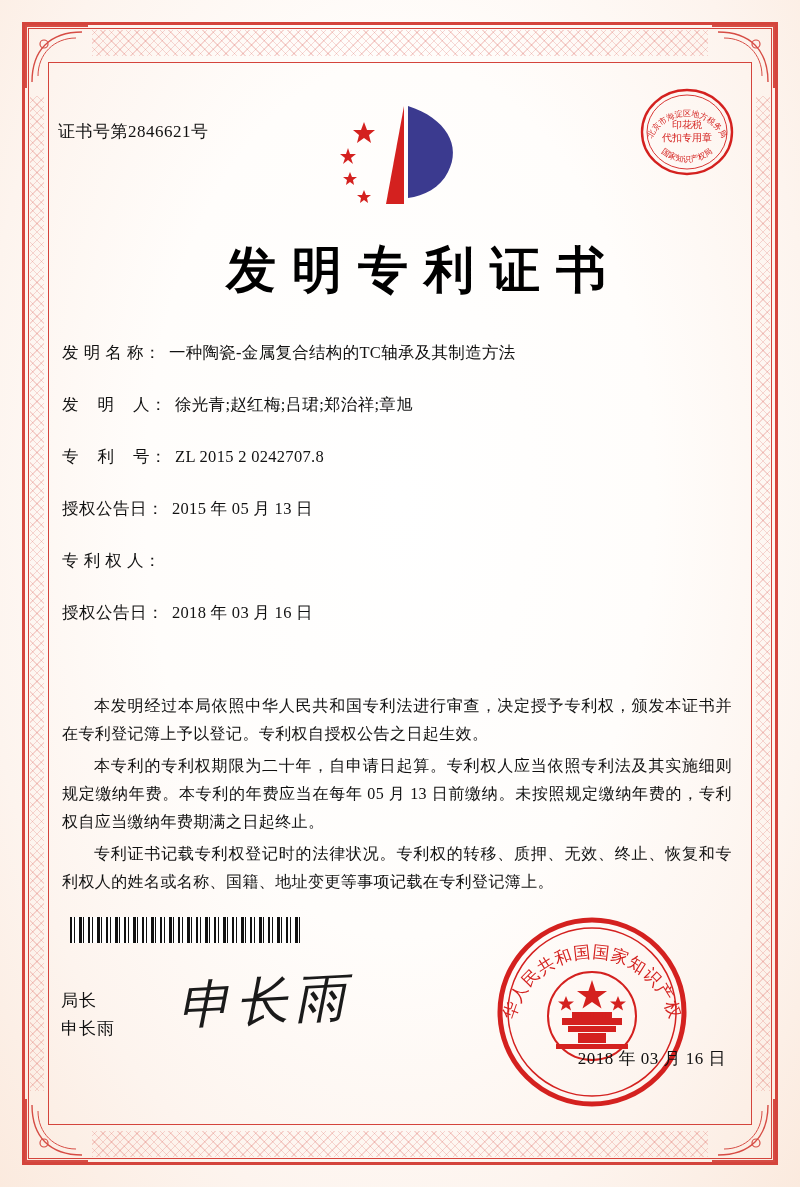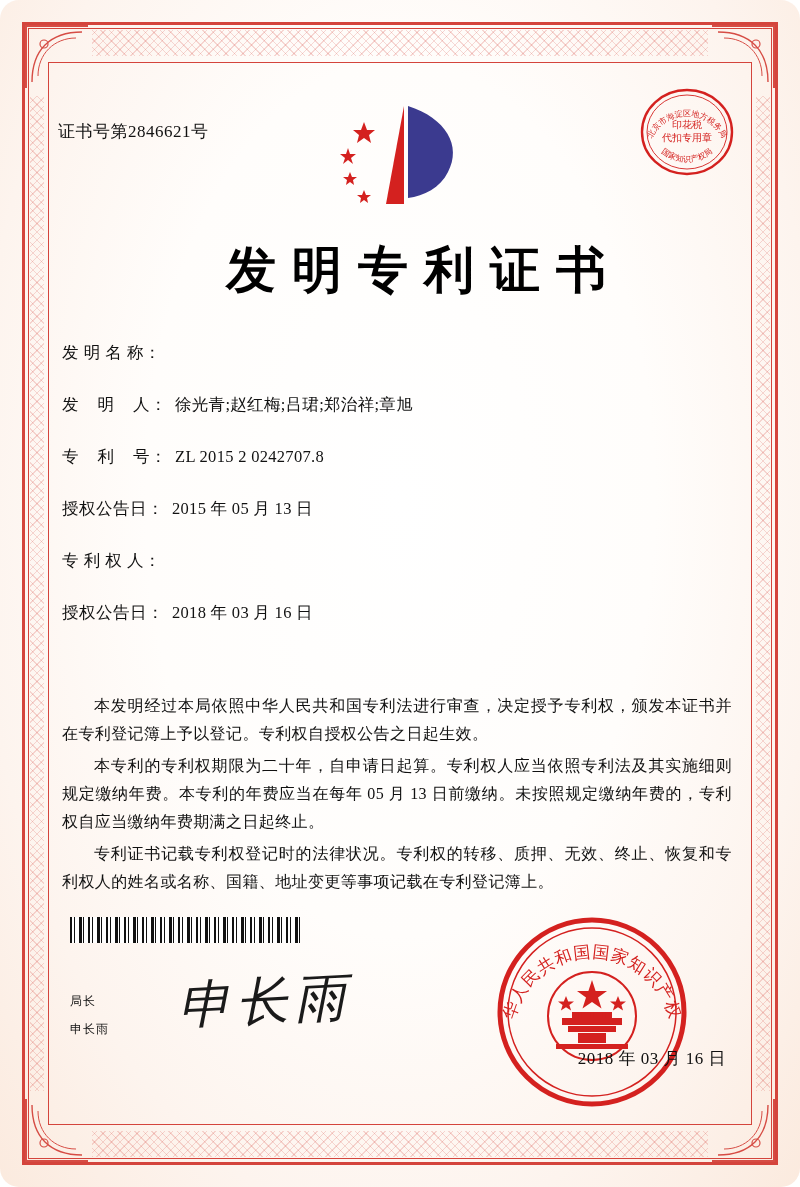--- a/index.html
+++ b/index.html
@@ -11,21 +11,20 @@
     font-family: "Liberation Serif", "DejaVu Serif", serif;
   }
   .page {
     position: relative;
     width: 800px;
     height: 1187px;
     margin: 0 auto;
     background:
       radial-gradient(ellipse at 50% 42%, #ffffff 0%, #fffdfb 45%, #fdf4ee 75%, #fbeade 100%);
     overflow: hidden;
-    border-radius: 19px;
   }
 
   
   .frame-outer {
     position: absolute;
     left: 22px; top: 22px; right: 22px; bottom: 22px;
     border: 3px solid #d4443c;
     box-sizing: border-box;
   }
   .frame-outer2 {
@@ -168,23 +167,23 @@
     background-image: repeating-linear-gradient(
       to right,
       #111 0 2px, #fff 2px 4px, #111 4px 5px, #fff 5px 9px,
       #111 9px 12px, #fff 12px 13px, #111 13px 14px, #fff 14px 18px
     );
   }
 
   
   .sig-block {
     position: absolute;
-    left: 22px;
+    left: 13px;
     top: 925px;
-    font-size: 12px;
+    font-size: 17px;
     color: #111;
     line-height: 28px;
     letter-spacing: 1px;
   }
   .handwriting {
     position: absolute;
     left: 130px;
     top: 905px;
     font-size: 52px;
     color: #1a1a1a;
@@ -291,20 +290,21 @@
           <textPath href="#tsBot" startOffset="50%" text-anchor="middle">国家知识产权局</textPath>
         </text>
       </svg>
     </div>
 
     <div class="main-title">发明专利证书</div>
 
     <div class="fields">
       <div class="field">
         <span class="lbl">发 明 名 称：</span>
+        <span class="val">一种陶瓷-金属复合结构的TC轴承及其制造方法</span>
       </div>
       <div class="field">
         <span class="lbl">发    明    人：</span>
         <span class="val">徐光青;赵红梅;吕珺;郑治祥;章旭</span>
       </div>
       <div class="field">
         <span class="lbl">专    利    号：</span>
         <span class="val">ZL 2015 2 0242707.8</span>
       </div>
       <div class="field">

